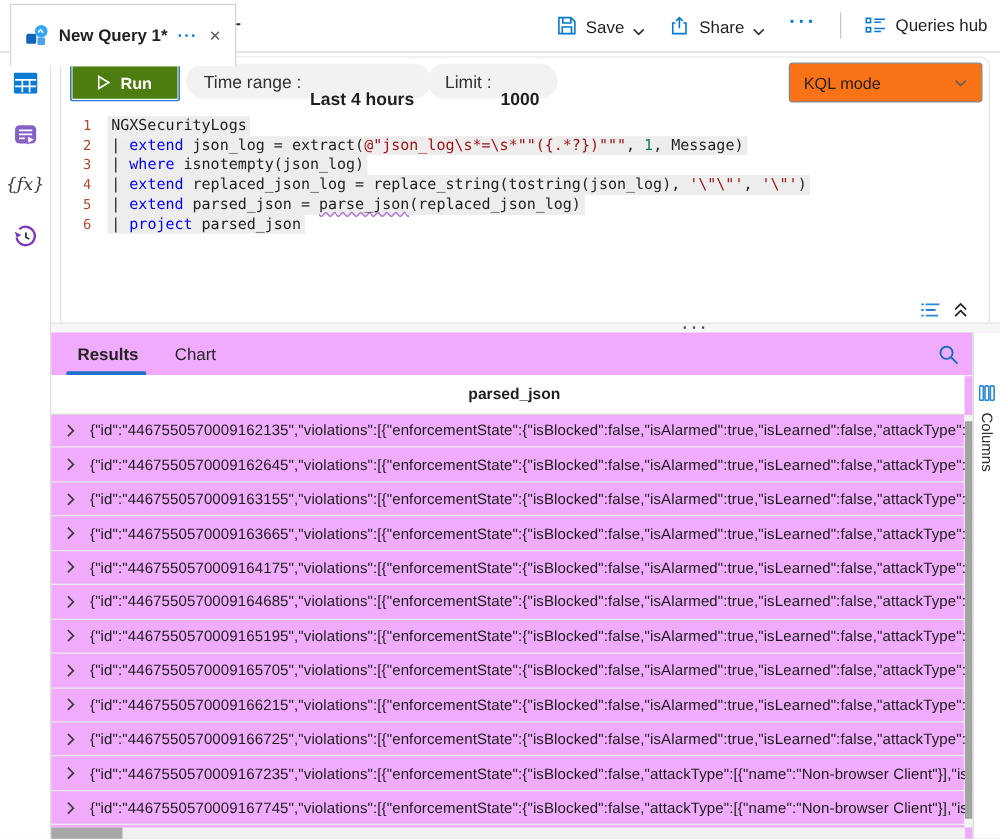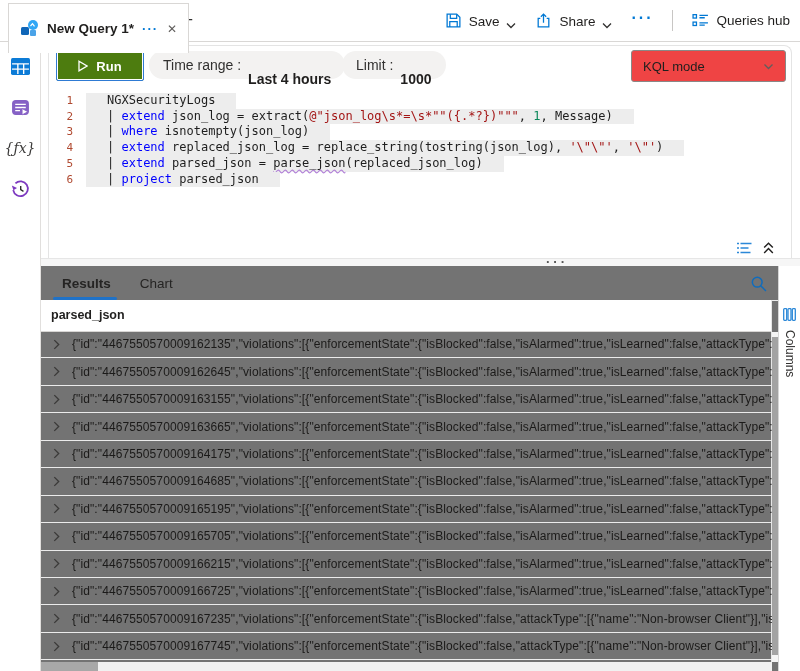--- a/index.html
+++ b/index.html
@@ -37,41 +37,41 @@
   .run-btn{position:absolute;left:15px;top:10px;width:86px;height:28px;background:#4d7c0f;border:1px solid #2e7ad3;
            box-shadow:inset 0 0 0 1px #fff;color:#fff;font-size:13px;font-weight:600;border-radius:2px;
            display:flex;align-items:center;justify-content:center;gap:8px;cursor:pointer;}
   .pill{position:absolute;top:10px;height:28px;background:#f3f2f1;border-radius:14px;display:flex;align-items:center;
         gap:7px;padding:0 14px;font-size:14px;color:#323130;cursor:pointer;white-space:nowrap;}
   .pill b{font-weight:700;color:#201f1e;margin-top:28px;}
   .pill.time{left:108px;}
   .pill.limit{left:301px;}
   .kql-select{position:absolute;right:14px;top:9px;width:131px;height:30px;border:1px solid #8a8886;border-radius:3px;
               display:flex;align-items:center;justify-content:space-between;padding:0 11px;font-size:13px;color:#201f1e;
-              background:#ef4444;cursor:pointer;}
+              background:#f97316;cursor:pointer;}
 
   .editor{position:absolute;top:52px;left:0;right:0;}
   .code-line{display:flex;line-height:15.7px;font-family:"DejaVu Sans Mono",monospace;font-size:12px;cursor:text;}
   .line-num{width:32px;flex:none;text-align:right;padding-right:13px;color:#b04a31;font-size:11px;line-height:15.7px;}
-  .code-text{background:#ededed;white-space:pre;padding:0 21px;color:#1e1e1e;}
+  .code-text{background:#ededed;white-space:pre;padding:0 3px;color:#1e1e1e;}
   .tk-kw{color:#0000ff;}
   .tk-str{color:#a31515;}
   .tk-num{color:#098658;}
   .tk-sq{text-decoration:underline;text-decoration-style:wavy;text-decoration-color:#b180d7;text-underline-offset:2px;}
 
   .editor-actions{position:absolute;right:25px;bottom:4px;display:flex;align-items:center;gap:10px;}
   .editor-actions>span{cursor:pointer;}
 
   
   .splitter{position:absolute;left:41px;right:0;top:258px;height:8px;background:#f6f6f6;
             border-top:1px solid #e6e6e6;border-bottom:1px solid #e6e6e6;cursor:row-resize;}
   .splitter .handle{position:absolute;left:505px;top:-5px;color:#555;font-size:13px;letter-spacing:3px;font-weight:700;}
 
   
-  .results-pane{position:absolute;left:41px;top:266px;right:0;bottom:0;background:#737373;}
+  .results-pane{position:absolute;left:41px;top:266px;right:0;bottom:0;background:#f0abfc;text-align:center;}
   .res-tabs{position:absolute;top:0;left:0;right:21px;height:34px;border-bottom:1px solid #ececec;
             display:flex;align-items:center;padding-left:21px;gap:29px;font-size:13.5px;}
   .res-tab{position:relative;height:34px;display:flex;align-items:center;cursor:pointer;color:#252423;}
   .res-tab.active{font-weight:700;}
   .res-tab.active::after{content:"";position:absolute;left:-9px;right:-6px;bottom:0;height:3px;background:#1f72c8;border-radius:2px;}
   .search-btn{position:absolute;right:33px;top:9px;cursor:pointer;}
 
   .grid-header{position:absolute;top:34px;left:0;right:28px;height:31px;line-height:31px;padding-left:10px;
                font-size:12.5px;font-weight:700;color:#201f1e;border-bottom:1px solid #d8d6d4;background:#fff;}
   .grid-edge{position:absolute;top:34px;bottom:9px;right:28px;width:0;border-right:1px solid #e6e6e6;}

